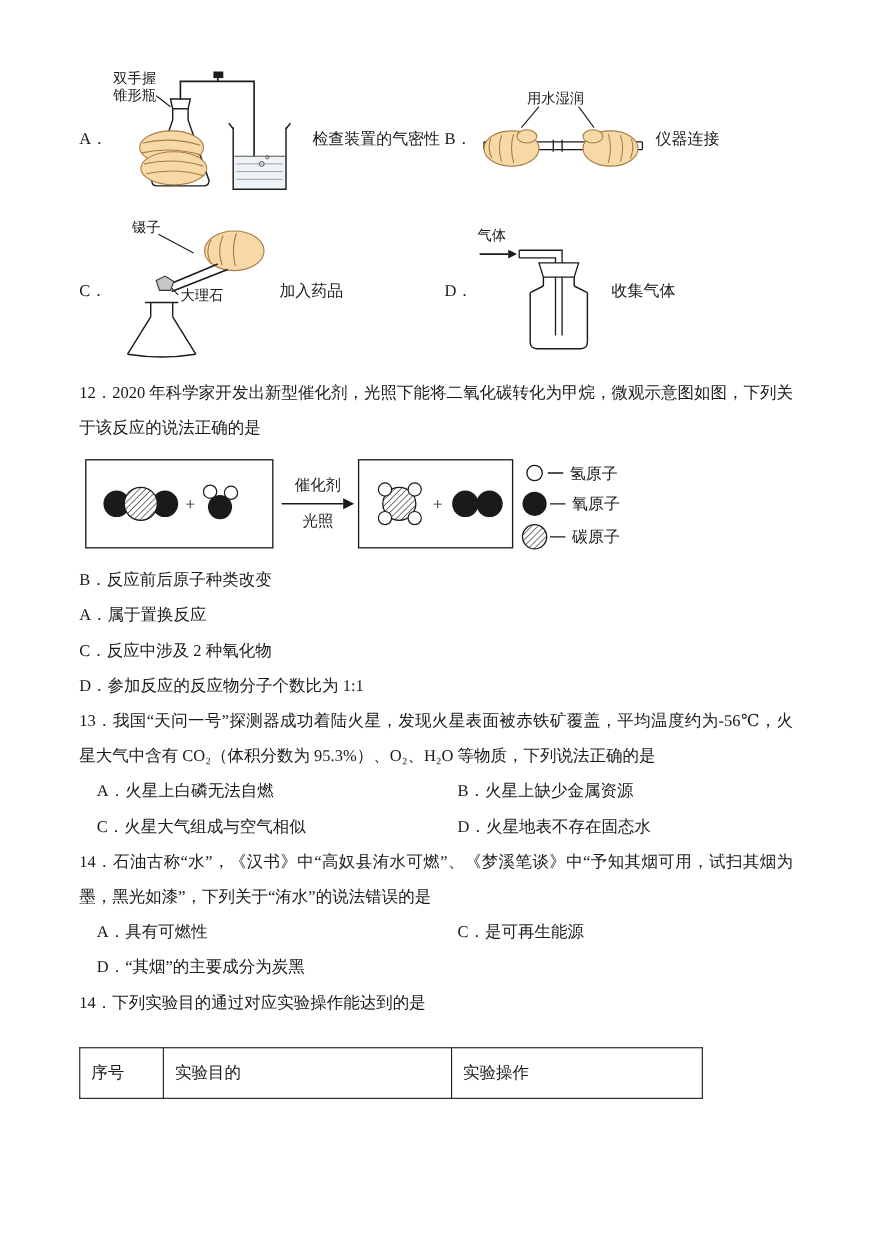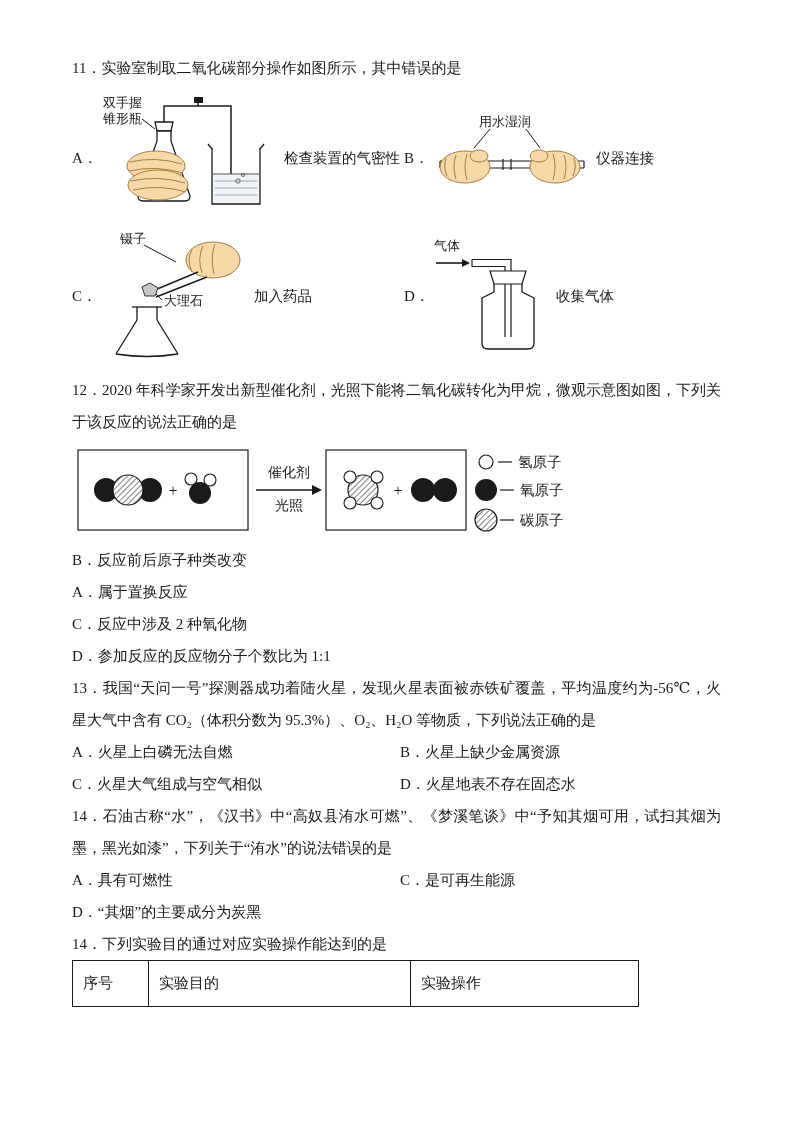--- a/index.html
+++ b/index.html
@@ -6,48 +6,47 @@
   html,body { background:#ffffff; }
   body { width:793px; height:1122px; overflow:hidden; }
   .page {
     width:793px; height:1122px; background:#fff;
     padding:52px 72px 0 72px;
     font-family:"Liberation Serif","DejaVu Serif",serif;
     font-size:15px; color:#1a1a1a;
   }
   .stem { line-height:32px; text-align:justify; }
   .opt-line { line-height:32px; }
-  .two-col { display:grid; grid-template-columns:328px 1fr; }
+  .two-col { display:grid; grid-template-columns:328px 1fr;margin-left:16px; }
   .two-col span { line-height:32px; }
   .fig-row { display:flex; align-items:center; }
   .fig-row-1 { margin-top:8px; margin-bottom:6px; }
   .fig-row-2 { margin-bottom:12px; }
   .fig-opt { display:flex; align-items:center; }
   .fig-opt.fixed { width:332px; flex:none; }
   .opt-letter { width:28px; flex:none; }
   .fig-caption { margin-left:4px; font-size:14.5px; white-space:nowrap;text-align:center; }
   .q12-fig { margin:6px 0 8px 2px; }
   .q12-opts p { line-height:32px; }
   .q-section { margin-top:0; }
-  .q15-table { border-collapse:collapse; margin-top:0; }
+  .q15-table { border-collapse:collapse; margin-top:24px; }
   .q15-table td {
     border:1px solid #1a1a1a; height:46px; padding:0 10px;
     font-size:15px; vertical-align:middle;
   }
   .col-no { width:76px; } .col-goal { width:262px; } .col-op { width:228px; }
   svg { display:block; }
   svg text { font-family:"Liberation Serif","DejaVu Serif",serif; fill:#1a1a1a; }
 </style>
 </head>
 <body>
 
 <div class="page">
 
   <section class="q-section">
-    <p class="stem">11．实验室制取二氧化碳部分操作如图所示，其中错误的是</p>
 
     <div class="fig-row fig-row-1">
 
       <div class="fig-opt fixed">
         <span class="opt-letter">A．</span>
         <svg width="180" height="132" viewBox="0 0 180 132">
           <text x="3" y="15" font-size="13">双手握</text>
           <text x="3" y="31" font-size="13">锥形瓶</text>
           <line x1="42" y1="27" x2="55" y2="37" stroke="#1a1a1a" stroke-width="1"></line>
           <g stroke="#1a1a1a" stroke-width="1.5" fill="none">

